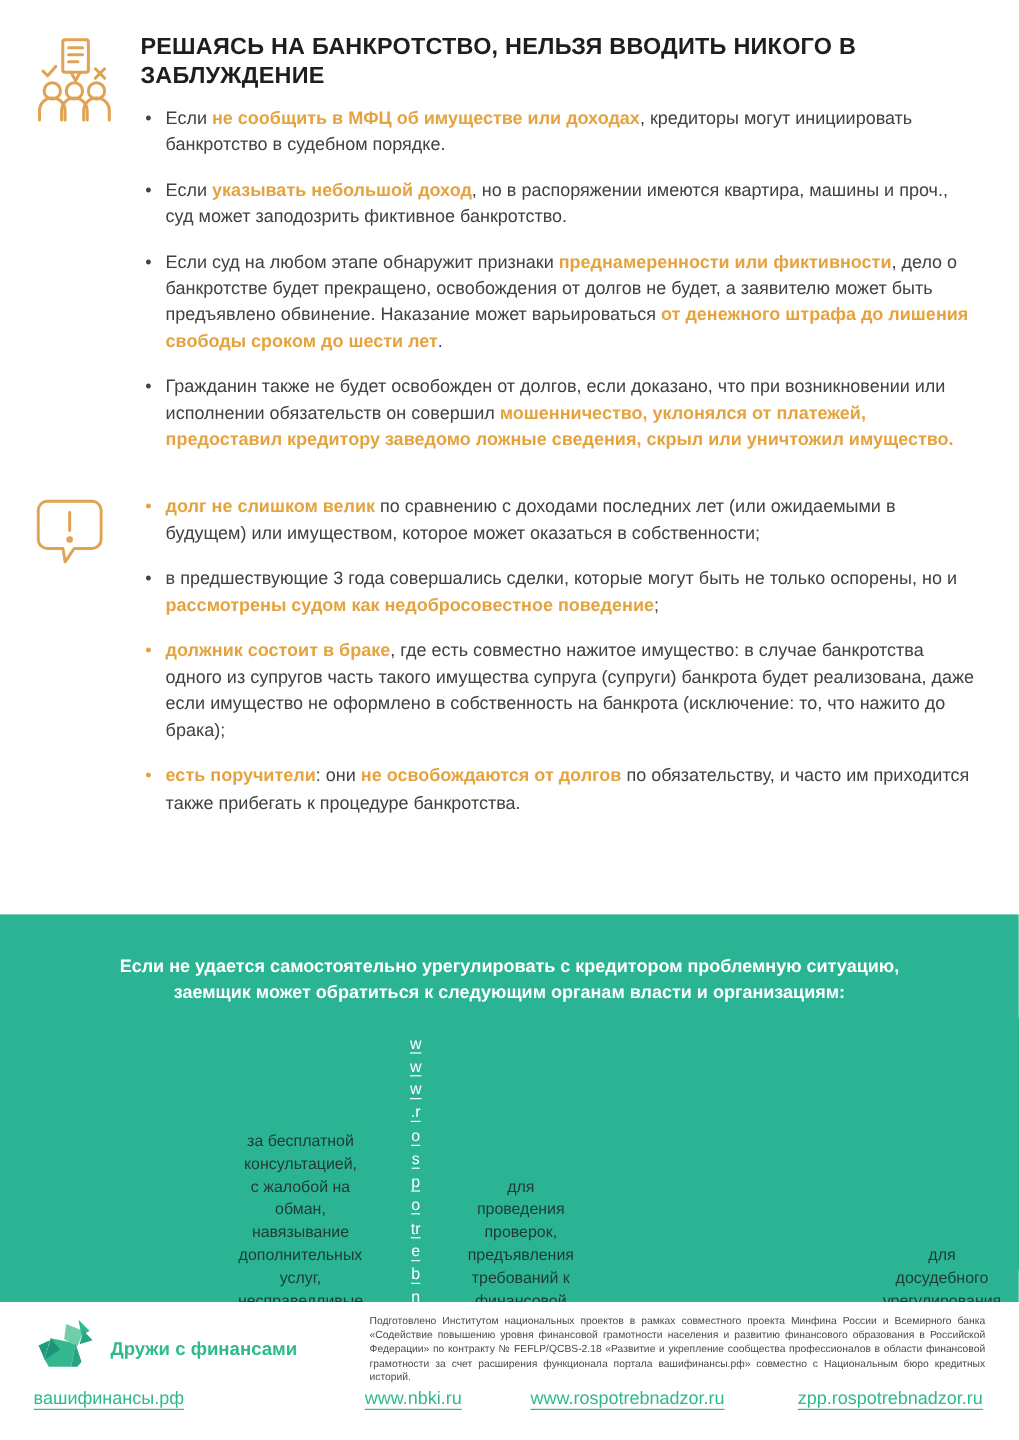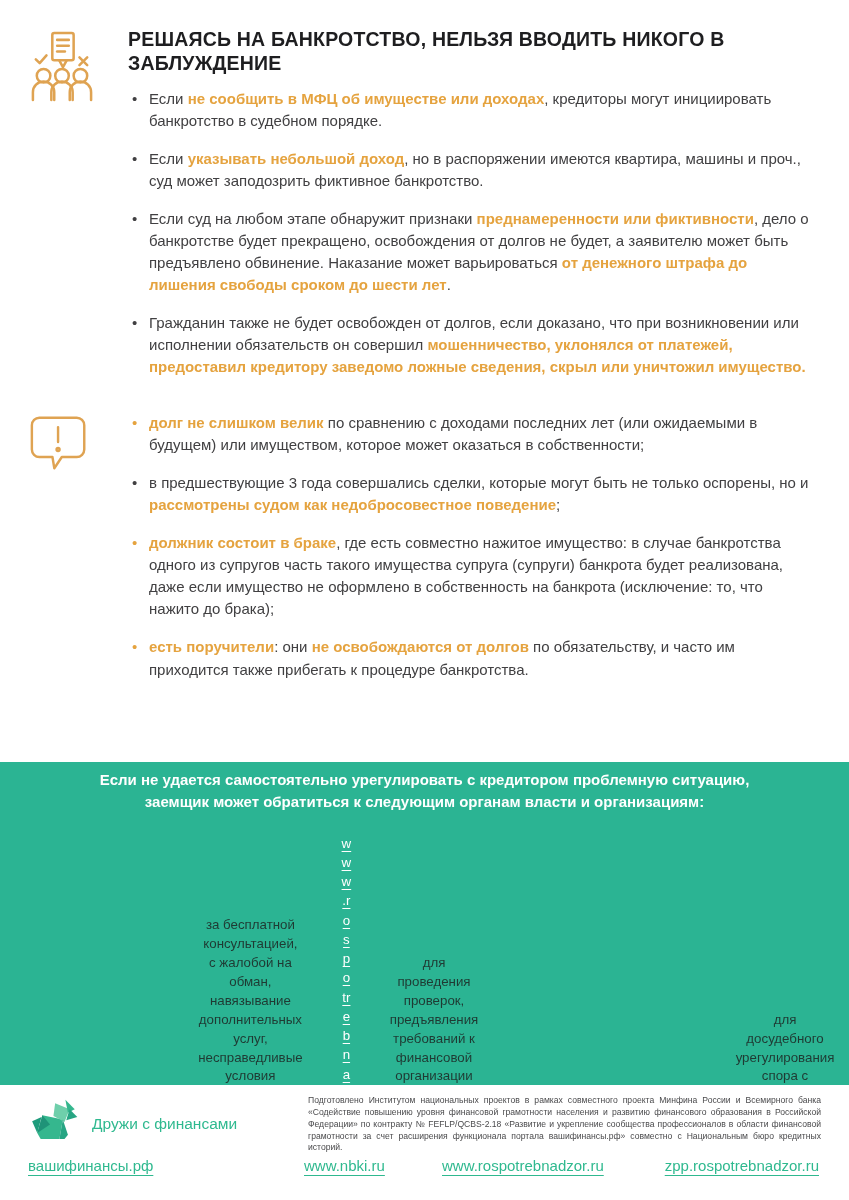--- a/index.html
+++ b/index.html
@@ -12,47 +12,47 @@
     --band-text:#1F3A33;
     --link-teal:#2FB98F;
   }
   *{box-sizing:border-box;margin:0;padding:0;}
   html,body{background:#fff;}
   body{width:849px;height:1200px;font-family:"Liberation Sans","DejaVu Sans",sans-serif;color:var(--dark);overflow:hidden;}
   .page{width:849px;height:1200px;display:flex;flex-direction:column;background:#fff;}
 
   
   .top{height:762px;overflow:hidden;padding-top:28px;}
-  .sec{display:flex;gap:32px;padding:0 36px 0 30px;}
+  .sec{display:flex;gap:21px;padding:0 36px 0 30px;}
   .sec + .sec{margin-top:18px;}
   .sec-icon{flex:none;width:66px;padding-top:2px;}
   .sec-body{flex:1;min-width:0;}
   h1.h{font-size:19.5px;line-height:1.22;font-weight:bold;color:var(--heading);letter-spacing:.2px;margin-bottom:12px;}
   .bullets{list-style:none;}
   .bullets li{position:relative;padding-left:21px;font-size:15px;line-height:1.47;margin-bottom:16px;max-width:700px;}
   .bullets li::before{content:"•";position:absolute;left:4px;top:0;color:var(--dark);}
   .bullets li.od::before{color:var(--orange);}
   .hl{color:var(--orange);font-weight:bold;}
   .b{font-weight:bold;}
 
   
-  .band{height:323px;background:var(--teal);padding:7px 28px 0;color:#fff;}
+  .band{height:323px;background:var(--teal);padding:33px 28px 0;color:#fff;}
   .band-intro{font-weight:bold;font-size:15px;line-height:1.45;text-align:center;max-width:700px;margin:0 auto 16px;}
   .cols{display:flex;gap:14px;text-align:center;}
   .col{flex:1;min-width:0;display:flex;flex-direction:row;align-items:flex-end;gap:39px;}
   .col h3{font-size:15px;line-height:1.3;font-weight:bold;color:var(--band-title);margin:4px 0 9px;max-width:230px;}
   .col .body{font-size:13.3px;line-height:1.42;color:var(--band-text);max-width:262px;}
   .col .link{display:inline-block;color:#fff;font-size:13.3px;line-height:1.45;text-decoration:underline;text-underline-offset:3px;margin-top:5px;max-width:262px;word-break:break-word;cursor:pointer;}
   .qrbox{margin-top:13px;width:50px;height:66px;background:#fff;display:flex;align-items:center;justify-content:center;}
   .qrbox svg{width:42px;height:42px;display:block;}
 
   
   .footer{position:relative;height:115px;background:#fff;}
   .logo{position:absolute;left:30px;top:14px;display:flex;align-items:center;gap:10px;}
-  .logo-text{color:var(--link-teal);font-weight:normal;font-size:15.5px;}
+  .logo-text{color:var(--link-teal);font-weight:bold;font-size:15.5px;}
   .fineprint{position:absolute;left:308px;right:28px;top:10px;font-size:8.6px;line-height:1.38;color:#4A4A4C;text-align:justify;}
   .flinks{position:absolute;left:0;right:2px;top:72px;height:24px;}
   .flink{position:absolute;color:var(--link-teal);font-size:15px;text-decoration:underline;text-underline-offset:4px;cursor:pointer;white-space:nowrap;}
   .fl1{left:28px;} .fl2{left:304px;} .fl3{left:442px;} .fl4{right:28px;}
 
   .oicon{stroke:var(--icon-orange);fill:none;stroke-width:2.6;stroke-linecap:round;stroke-linejoin:round;}
 </style>
 </head>
 <body>
 

